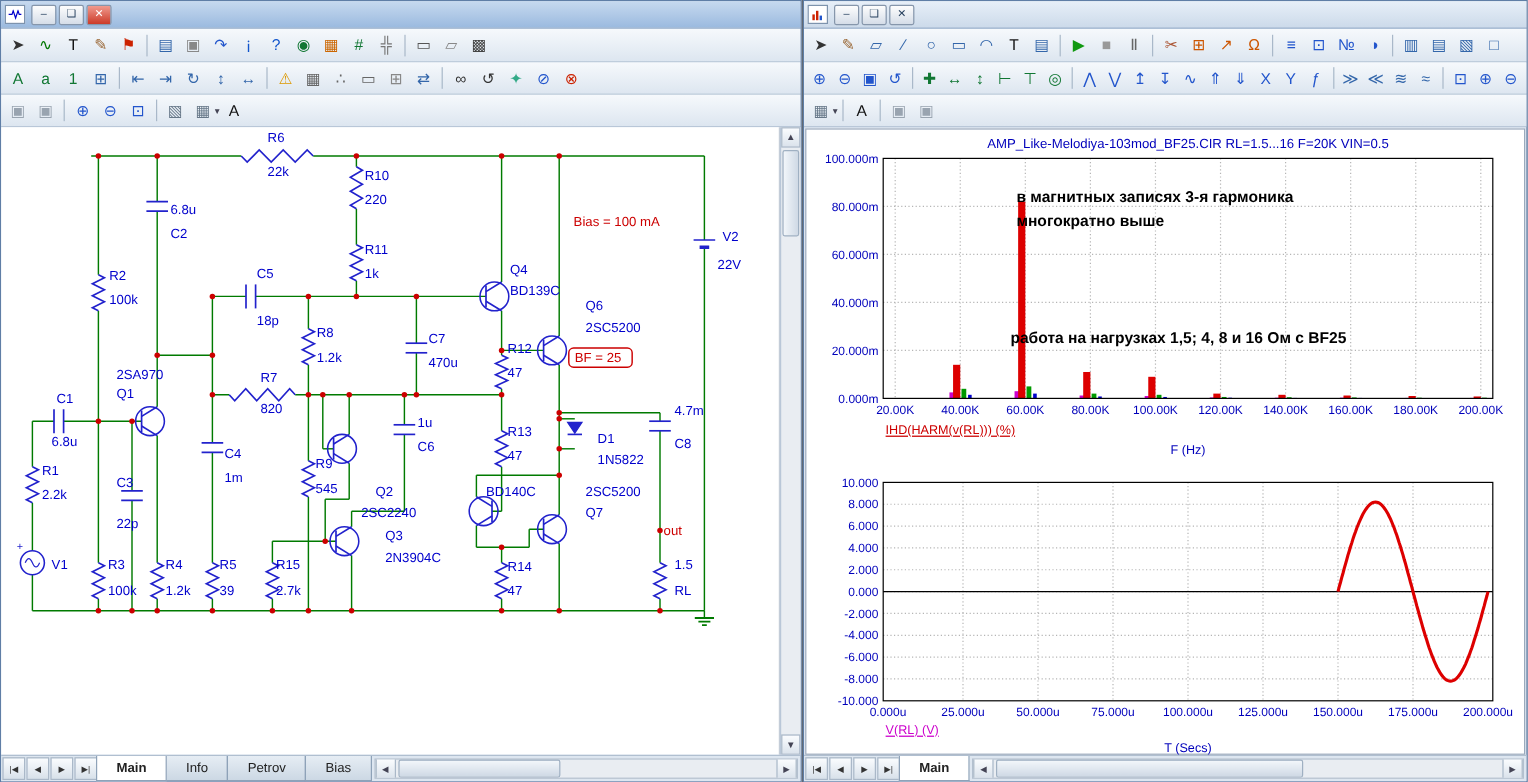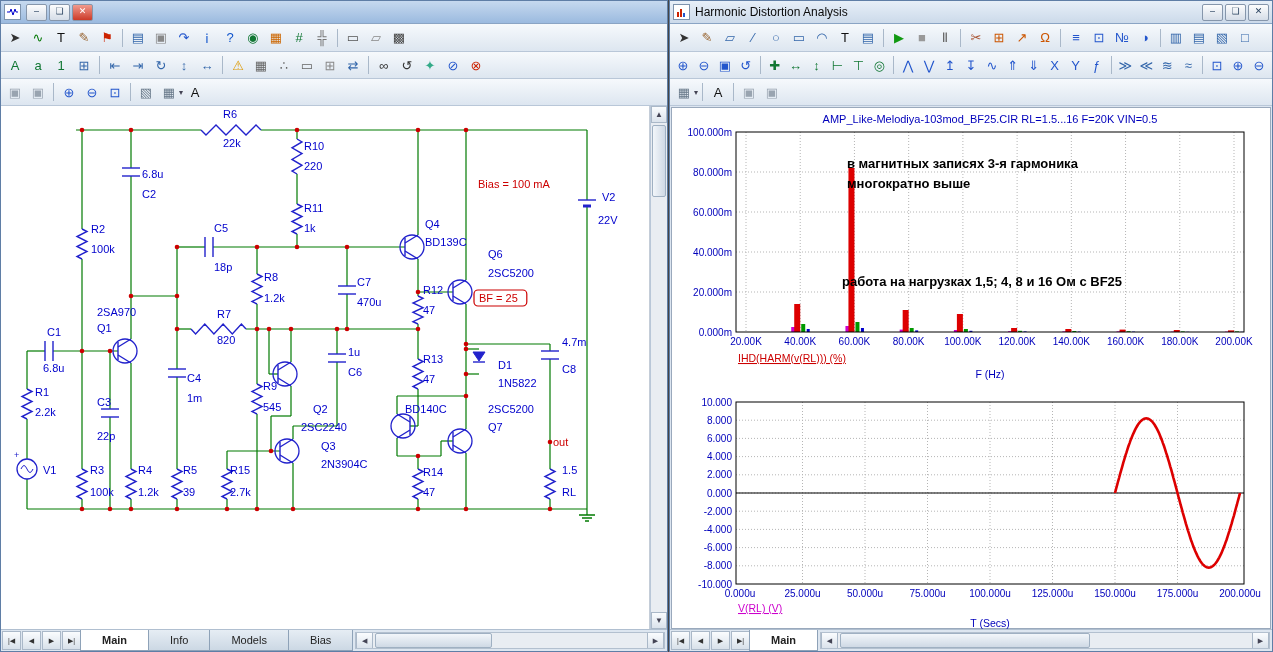--- a/index.html
+++ b/index.html
@@ -34,21 +34,21 @@
   .vscroll .sbtn{height:15px;font-size:8px;text-align:center;line-height:15px;color:#445;
        background:linear-gradient(#fafcfe,#dbe3ec);border:1px solid #aab8c8;}
   .vtrack{flex:1;position:relative;}
   .vthumb{position:absolute;left:1px;right:1px;top:2px;height:70px;background:linear-gradient(90deg,#f2f6fa,#cfd9e5);
        border:1px solid #9fb0c2;border-radius:2px;}
   .plot-panel{flex:1;background:#fff;margin:1px 1px 0 1px;border:1px solid #9aa9bc;position:relative;min-height:0;}
   .tabbar{height:21px;min-height:21px;display:flex;align-items:stretch;background:#dde6f0;
           border-top:1px solid #b0bfd0;font-size:11px;}
   .navbtn{width:17px;font-size:7px;display:flex;align-items:center;justify-content:center;color:#333;
           background:linear-gradient(#fafcfe,#d8e1ea);border:1px solid #aab8c8;margin:1px 0 1px 1px;}
-  .tab{display:flex;align-items:center;padding:0 21px;border:1px solid #8ea2b8;border-top:none;
+  .tab{display:flex;align-items:center;padding:0 16px;border:1px solid #8ea2b8;border-top:none;
        background:linear-gradient(#e6edf4,#ccd8e4);margin-left:-1px;color:#222;}
   .tab.active{background:#fff;font-weight:bold;z-index:2;}
   .hscroll{flex:1;display:flex;margin:2px 2px;background:#e9edf2;border:1px solid #b3c0cf;}
   .hscroll .sbtn{width:15px;font-size:7px;display:flex;align-items:center;justify-content:center;
        color:#445;background:linear-gradient(#fafcfe,#dbe3ec);border-right:1px solid #aab8c8;border-left:1px solid #aab8c8;}
   .htrack{flex:1;position:relative;}
   .hthumb{position:absolute;top:0;bottom:0;background:linear-gradient(#f2f6fa,#cfd9e5);
        border:1px solid #9fb0c2;border-radius:2px;}
   svg{display:block;}
   text{font-family:"Liberation Sans",sans-serif;}
@@ -396,21 +396,21 @@
   <div class="tabbar" data-name="schematic-tabbar">
     <span style="display: flex;">
         <span class="navbtn" data-name="first-page-button">|◀</span>
         <span class="navbtn" data-name="prev-page-button">◀</span>
         <span class="navbtn" data-name="next-page-button">▶</span>
         <span class="navbtn" data-name="last-page-button">▶|</span>
       </span>
     <span style="display:flex">
         <span class="tab active" data-name="tab-main">Main</span>
         <span class="tab" data-name="tab-text">Info</span>
-        <span class="tab" data-name="tab-models">Models</span>
+        <span class="tab" data-name="tab-models">Petrov</span>
         <span class="tab" data-name="tab-info">Bias</span>
       </span>
     <div class="hscroll" data-name="schematic-horizontal-scrollbar">
       <div class="sbtn" data-name="scroll-left-button">◀</div>
       <div class="htrack">
           <div class="hthumb" data-name="horizontal-scroll-thumb" style="left:2px;width:42%"></div>
         </div>
       <div class="sbtn" data-name="scroll-right-button">▶</div>
     </div>
   </div>
@@ -418,21 +418,20 @@
 
 <div class="window" id="win-right" data-name="analysis-window">
   <div class="titlebar" data-name="analysis-titlebar">
     <span class="winicon" data-name="analysis-window-icon">
       <svg width="11" height="9">
           <rect x="1" y="4" width="2" height="5" fill="#cc2200"></rect>
           <rect x="4" y="1" width="2" height="8" fill="#cc2200"></rect>
           <rect x="7" y="5" width="2" height="4" fill="#2255cc"></rect>
         </svg>
     </span>
-    <span class="title-text" data-name="window-title">Harmonic Distortion Analysis</span>
     <span class="winbtns">
         <span class="winbtn" data-name="minimize-button">–</span>
         <span class="winbtn" data-name="maximize-button">❏</span>
         <span class="winbtn" data-name="close-button">✕</span>
       </span>
   </div>
   <div class="toolbar tb1" data-name="analysis-toolbar-1">
       <span class="tbi" title="select" data-name="select-icon" style="color: rgb(51, 51, 51);">➤</span>
       <span class="tbi" title="graphics-mode" data-name="graphics-mode-icon" style="color: rgb(153, 102, 51);">✎</span>
       <span class="tbi" title="polygon" data-name="polygon-icon" style="color: rgb(51, 102, 170);">▱</span>

